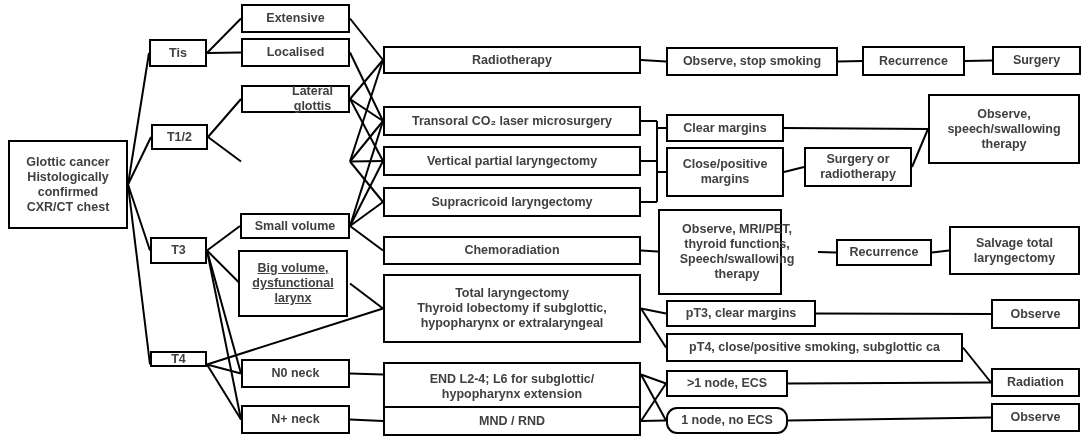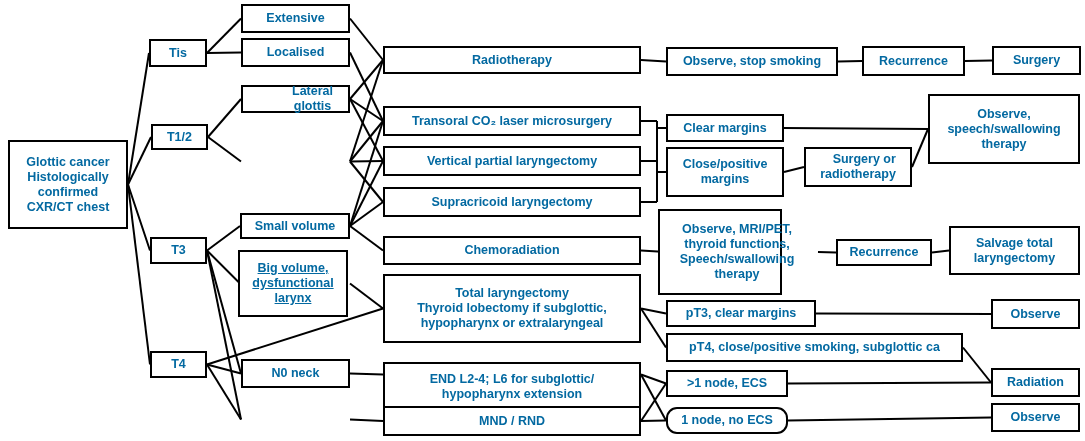--- a/index.html
+++ b/index.html
@@ -14,21 +14,21 @@
   .node{
     position:absolute;
     box-sizing:border-box;
     background:#ffffff;
     border:2px solid #000000;
     display:flex;align-items:center;justify-content:center;
     text-align:center;
     font-weight:bold;
     font-size:12.5px;
     line-height:1.2;
-    color:#0369a1;
+    color:#404040;
     white-space:pre-line;
     padding:1px 2px;
   }
 </style>
 </head>
 <body>
 
 <div id="flowchart">
   <svg id="edges" xmlns="http://www.w3.org/2000/svg" width="1085" height="441" viewBox="0 0 1085 441">
       <line x1="128" y1="184.5" x2="149" y2="53" stroke="#000000" stroke-width="2"></line>
@@ -88,29 +88,30 @@
       <line x1="657" y1="128" x2="666" y2="128" stroke="#000000" stroke-width="2"></line>
       <line x1="657" y1="172" x2="666" y2="172" stroke="#000000" stroke-width="2"></line>
     </svg>
 <div class="node" style="left: 8px; top: 140px; width: 120px; height: 89px;"><span>Glottic cancer
 Histologically
 confirmed
 CXR/CT chest</span></div>
     <div class="node" style="left: 149px; top: 39px; width: 58px; height: 28px;"><span>Tis</span></div>
     <div class="node" style="left: 151px; top: 124px; width: 57px; height: 26px;"><span>T1/2</span></div>
     <div class="node" style="left: 150px; top: 237px; width: 57px; height: 27px;"><span>T3</span></div>
-    <div class="node" style="left: 150px; top: 351px; width: 57px; height: 27px;"><span>T4</span></div>
+    <div class="node" style="left: 150px; top: 351px; width: 57px; height: 16px;"><span>T4</span></div>
     <div class="node" style="left: 241px; top: 4px; width: 109px; height: 29px;"><span>Extensive</span></div>
     <div class="node" style="left: 241px; top: 38px; width: 109px; height: 29px;"><span>Localised</span></div>
     <div class="node" style="left: 241px; top: 85px; width: 109px; height: 28px; padding-left: 36px;"><span>Lateral glottis</span></div>
     <div class="node" style="left: 240px; top: 213px; width: 110px; height: 26px;"><span>Small volume</span></div>
     <div class="node" style="left: 238px; top: 250px; width: 110px; height: 67px; text-decoration: underline;"><span>Big volume,
 dysfunctional
 larynx</span></div>
     <div class="node" style="left: 241px; top: 359px; width: 109px; height: 29px;"><span>N0 neck</span></div>
+    <div class="node" style="left: 241px; top: 405px; width: 109px; height: 29px;"><span>N+ neck</span></div>
     <div class="node" style="left: 383px; top: 46px; width: 258px; height: 28px;"><span>Radiotherapy</span></div>
     <div class="node" style="left: 383px; top: 106px; width: 258px; height: 30px;"><span>Transoral CO₂ laser microsurgery</span></div>
     <div class="node" style="left: 383px; top: 146px; width: 258px; height: 30px;"><span>Vertical partial laryngectomy</span></div>
     <div class="node" style="left: 383px; top: 236px; width: 258px; height: 29px;"><span>Chemoradiation</span></div>
     <div class="node" style="left: 383px; top: 187px; width: 258px; height: 30px;"><span>Supracricoid laryngectomy</span></div>
     <div class="node" style="left: 383px; top: 274px; width: 258px; height: 69px;"><span>Total laryngectomy
 Thyroid lobectomy if subglottic,
 hypopharynx  or extralaryngeal</span></div>
     <div class="node" style="left: 383px; top: 350px; width: 258px; height: 49px; margin-top: 12px;"><span>END L2-4; L6 for subglottic/
 hypopharynx extension</span></div>
@@ -121,21 +122,21 @@
 margins</span></div>
     <div class="node" style="left: 658px; top: 209px; width: 124px; height: 86px; padding-left: 36px;"><span>Observe, MRI/PET,
 thyroid functions,
 Speech/swallowing
 therapy</span></div>
     <div class="node" style="left: 666px; top: 300px; width: 150px; height: 27px;"><span>pT3, clear margins</span></div>
     <div class="node" style="left: 666px; top: 333px; width: 297px; height: 29px;"><span>pT4, close/positive smoking, subglottic ca</span></div>
     <div class="node" style="left: 666px; top: 370px; width: 122px; height: 27px;"><span>&gt;1 node, ECS</span></div>
     <div class="node" style="left: 666px; top: 407px; width: 122px; height: 27px; border-radius: 11px;"><span>1 node, no ECS</span></div>
     <div class="node" style="left: 862px; top: 46px; width: 103px; height: 30px;"><span>Recurrence</span></div>
-    <div class="node" style="left: 804px; top: 147px; width: 108px; height: 40px; text-align: right;"><span>Surgery or
+    <div class="node" style="left: 804px; top: 147px; width: 108px; height: 40px;"><span>Surgery or
 radiotherapy</span></div>
     <div class="node" style="left: 836px; top: 239px; width: 96px; height: 27px;"><span>Recurrence</span></div>
     <div class="node" style="left: 992px; top: 46px; width: 89px; height: 29px;"><span>Surgery</span></div>
     <div class="node" style="left: 928px; top: 94px; width: 152px; height: 70px;"><span>Observe,
 speech/swallowing
 therapy</span></div>
     <div class="node" style="left: 949px; top: 226px; width: 131px; height: 49px;"><span>Salvage total
 laryngectomy</span></div>
     <div class="node" style="left: 991px; top: 299px; width: 89px; height: 30px;"><span>Observe</span></div>
     <div class="node" style="left: 991px; top: 368px; width: 89px; height: 29px;"><span>Radiation</span></div>

